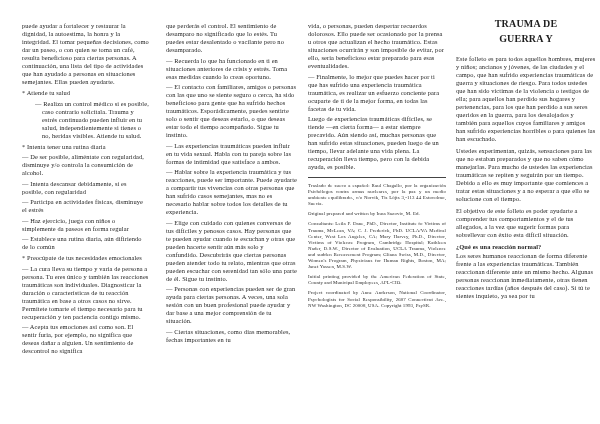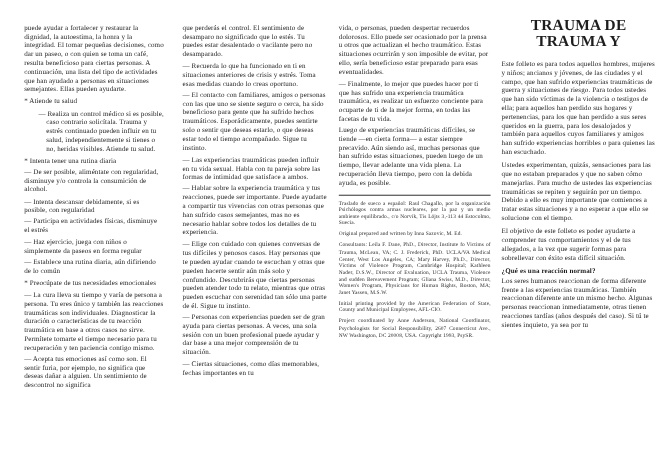--- a/index.html
+++ b/index.html
@@ -23,21 +23,21 @@
     font-size: 6.4px;
     line-height: 8px;
     text-align: left;
     letter-spacing: 0.1px;
   }
   p.star { margin-top: 3px; }
   p.indent { margin-left: 13px; padding-left: 7px; text-indent: -7px; }
 
   .pamphlet-title {
     font-weight: bold;
-    font-size: 14px;
+    font-size: 10px;
     line-height: 15px;
     text-align: center;
     margin: 0 0 9px 0;
     letter-spacing: 0.2px;
   }
   .col-4 p { margin-bottom: 4px; }
   p.subhead { font-weight: bold; margin-top: 4px; margin-bottom: 1px; }
 
   .divider {
     border: none;
@@ -96,21 +96,21 @@
       <p>Original prepared and written by Inna Sazovic, M. Ed.</p>
       <p>Consultants: Leila F. Dane, PhD., Director, Institute fo Victims of Trauma, McLean, VA; C. J. Frederick, PhD. UCLA/VA Medical Center, West Los Angeles, CA; Mary Harvey, Ph.D., Director, Victims of Violence Program, Cambridge Hospital; Kathleen Nader, D.S.W., Director of Evaluation, UCLA Trauma, Violence and sudden Bereavement Program; Gliana Swiss, M.D., Director, Women's Program, Physicians for Human Rights, Boston, MA; Janet Yassen, M.S.W.</p>
       <p>Initial printing provided by the American Federation of State, County and Municipal Employees, AFL-CIO.</p>
       <p>Project coordinated by Anne Anderson, National Coordinator, Psychologists for Social Responsibility, 2607 Connecticut Ave., NW Washington, DC 20008, USA. Copyright 1993, PsySR.</p>
     </div>
   </div>
 
   <div class="col col-4">
     <div class="pamphlet-title">
       <div>TRAUMA DE</div>
-      <div>TRAUMA Y</div>
+      <div>GUERRA Y</div>
     </div>
     <p>Este folleto es para todos aquellos hombres, mujeres y niños; ancianos y jóvenes, de las ciudades y el campo, que han sufrido experiencias traumáticas de guerra y situaciones de riesgo. Para todos ustedes que han sido víctimas de la violencia o testigos de ella; para aquellos han perdido sus hogares y pertenencias, para los que han perdido a sus seres queridos en la guerra, para los desalojados y también para aquellos cuyos familiares y amigos han sufrido experiencias horribles o para quienes las han escuchado.</p>
     <p>Ustedes experimentan, quizás, sensaciones para las que no estaban preparados y que no saben cómo manejarlas. Para mucho de ustedes las experiencias traumáticas se repiten y seguirán por un tiempo. Debido a ello es muy importante que comiences a tratar estas situaciones y a no esperar a que ello se solucione con el tiempo.</p>
     <p>El objetivo de este folleto es poder ayudarte a comprender tus comportamientos y el de tus allegados, a la vez que sugerir formas para sobrellevar con éxito esta difícil situación.</p>
     <p class="subhead">¿Qué es una reacción normal?</p>
     <p>Los seres humanos reaccionan de forma diferente frente a las experiencias traumáticas. También reaccionan diferente ante un mismo hecho. Algunas personas reaccionan inmediatamente, otras tienen reacciones tardías (años después del caso). Si tú te sientes inquieto, ya sea por tu</p>
   </div>
 
 </div>
 

